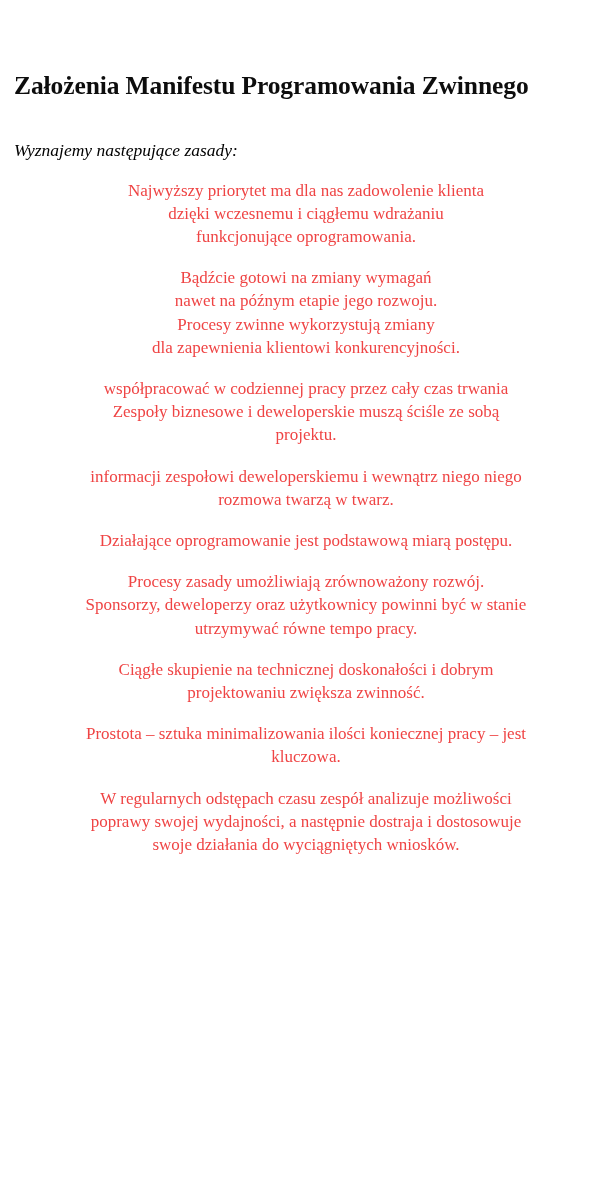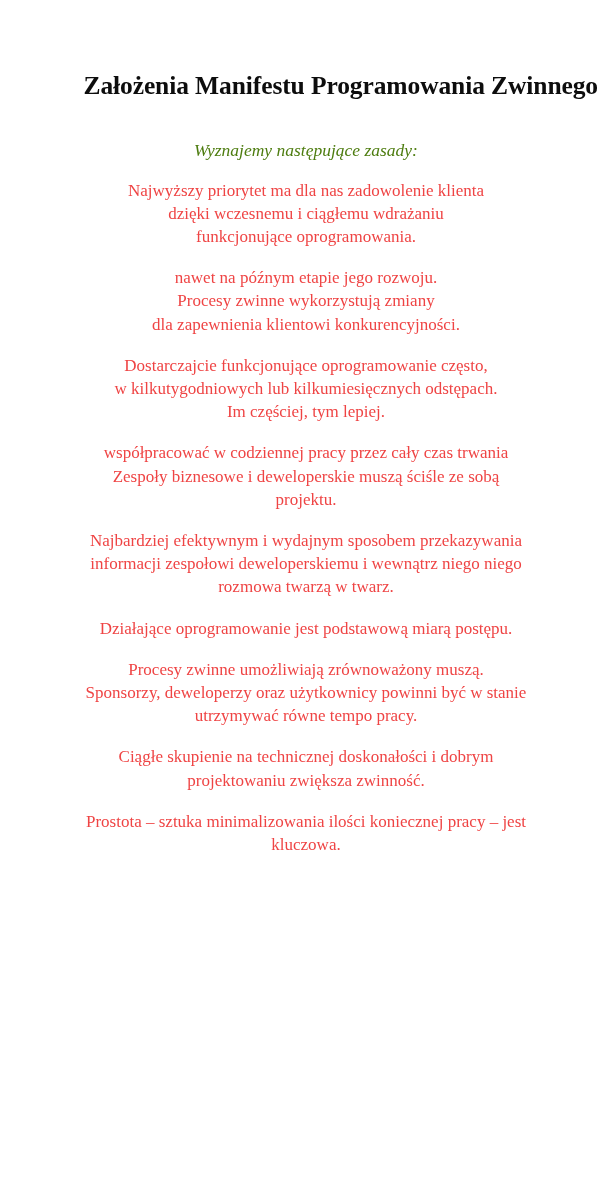--- a/index.html
+++ b/index.html
@@ -19,37 +19,36 @@
     width: 612px;
     height: 1201px;
     box-sizing: border-box;
     padding: 0 14px;
     background: #ffffff;
   }
 
   .doc-title {
     margin: 0;
     padding-top: 72px;
-    text-align: right;
+    text-align: left;
     font-size: 25.5px;
     font-weight: bold;
     line-height: 1.12;
     letter-spacing: -0.1px;
     color: #0d0d0d;
     white-space: nowrap;
   }
 
   .doc-subtitle {
     margin: 0;
     padding-top: 39px;
-    text-align: center;
     font-style: italic;
     font-size: 17.5px;
     line-height: 1.2;
-    color: #4d7c0f;
+    color: #000000;
   }
 
   .principles {
     margin: 0;
     padding: 0;
     list-style: none;
     padding-top: 18px;
   }
 
   .principle {
@@ -79,50 +78,50 @@
 
   <p class="doc-subtitle">Wyznajemy następujące zasady:</p>
 
   <div class="principles">
       <p class="principle">
         <span class="ln">Najwyższy priorytet ma dla nas zadowolenie klienta</span>
         <span class="ln">dzięki wczesnemu i ciągłemu wdrażaniu</span>
         <span class="ln">funkcjonujące oprogramowania.</span>
       </p>
       <p class="principle">
+        <span class="ln">Bądźcie gotowi na zmiany wymagań</span>
         <span class="ln">nawet na późnym etapie jego rozwoju.</span>
         <span class="ln">Procesy zwinne wykorzystują zmiany</span>
         <span class="ln">dla zapewnienia klientowi konkurencyjności.</span>
-      </p>
-      <p class="principle">
-        <span class="ln">Dostarczajcie funkcjonujące oprogramowanie często,</span>
-        <span class="ln">w kilkutygodniowych lub kilkumiesięcznych odstępach.</span>
-        <span class="ln">Im częściej, tym lepiej.</span>
       </p>
       <p class="principle">
         <span class="ln">współpracować w codziennej pracy przez cały czas trwania</span>
         <span class="ln">Zespoły biznesowe i deweloperskie muszą ściśle ze sobą</span>
         <span class="ln">projektu.</span>
       </p>
       <p class="principle">
-        <span class="ln">Najbardziej efektywnym i wydajnym sposobem przekazywania</span>
         <span class="ln">informacji zespołowi deweloperskiemu i wewnątrz niego niego</span>
         <span class="ln">rozmowa twarzą w twarz.</span>
       </p>
       <p class="principle">
         <span class="ln">Działające oprogramowanie jest podstawową miarą postępu.</span>
       </p>
       <p class="principle">
-        <span class="ln">Procesy zwinne umożliwiają zrównoważony muszą.</span>
+        <span class="ln">Procesy zasady umożliwiają zrównoważony rozwój.</span>
         <span class="ln">Sponsorzy, deweloperzy oraz użytkownicy powinni być w stanie</span>
         <span class="ln">utrzymywać równe tempo pracy.</span>
       </p>
       <p class="principle">
         <span class="ln">Ciągłe skupienie na technicznej doskonałości i dobrym</span>
         <span class="ln">projektowaniu zwiększa zwinność.</span>
       </p>
       <p class="principle">
         <span class="ln">Prostota – sztuka minimalizowania ilości koniecznej pracy – jest</span>
         <span class="ln">kluczowa.</span>
       </p>
+      <p class="principle">
+        <span class="ln">W regularnych odstępach czasu zespół analizuje możliwości</span>
+        <span class="ln">poprawy swojej wydajności, a następnie dostraja i dostosowuje</span>
+        <span class="ln">swoje działania do wyciągniętych wniosków.</span>
+      </p>
     </div>
 
 </div>
 
 </body></html>

